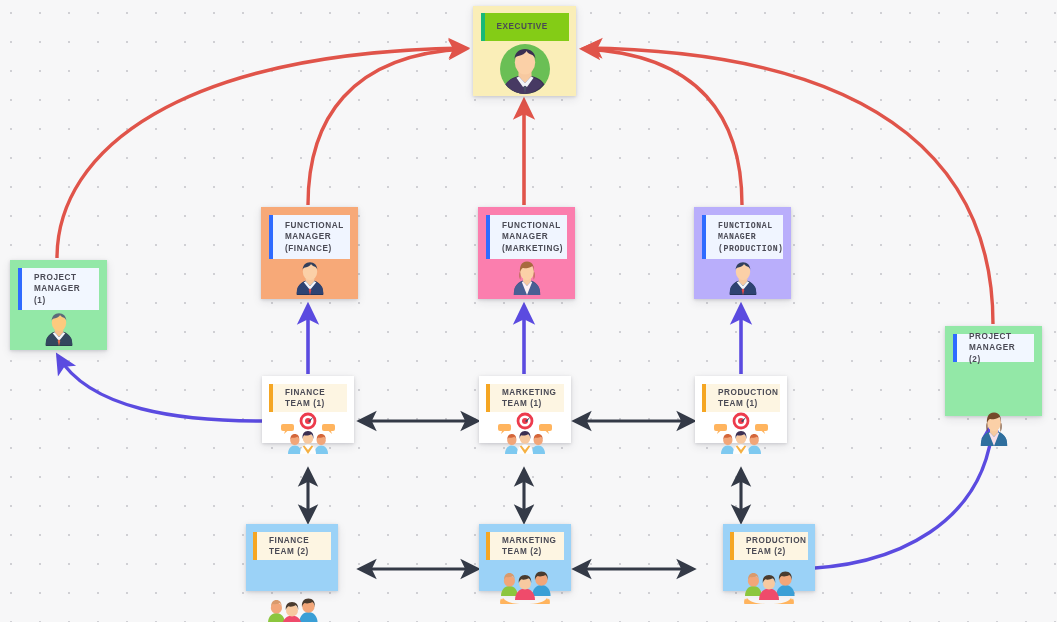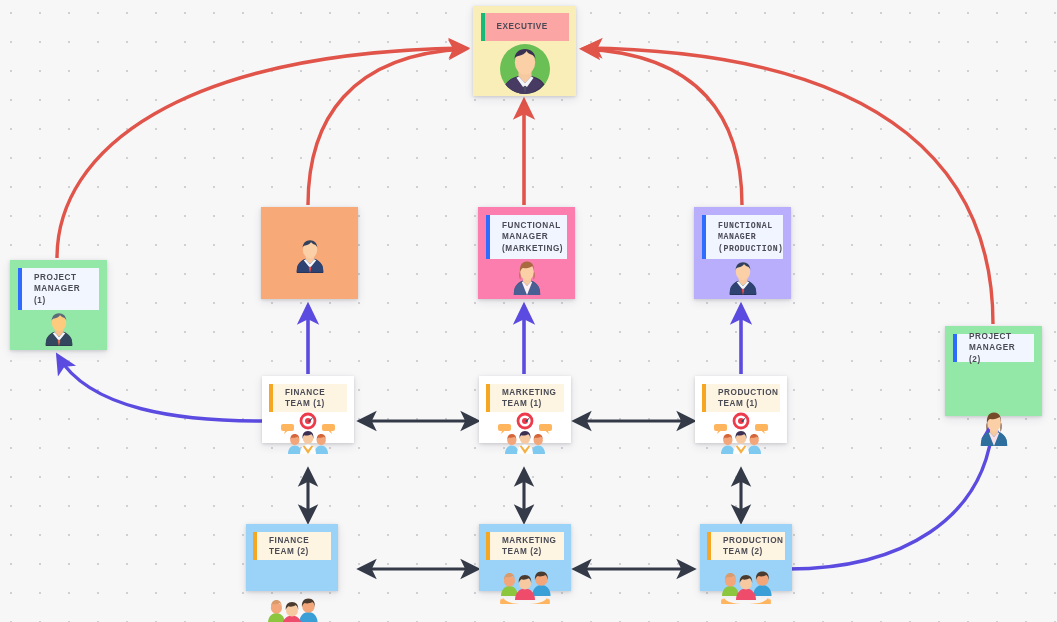--- a/index.html
+++ b/index.html
@@ -38,21 +38,21 @@
     letter-spacing:.55px;
     line-height:11.5px;
     color:#4a4a55;
     text-transform:uppercase;
   }
   .avatar{flex:1;display:flex;align-items:center;justify-content:center;width:100%;}
   .avatar svg{display:block;}
 
   
   #exec{left:473px;top:6px;width:103px;height:90px;background:#faeeb8;padding:7px 8px 0 8px;}
-  #exec .label{background:#fca5a5;border-left-color:#17b978;width:88px;}
+  #exec .label{background:#84cc16;border-left-color:#17b978;width:88px;}
 
   
   .fm{width:97px;height:92px;padding:8px 8px 0 8px;top:207px;}
   .fm .label{background:#f0f5ff;border-left-color:#2f6bff;width:100%;}
   #fm-fin{left:261px;background:#f7a978;}
   #fm-mkt{left:478px;background:#fb7eae;}
   #fm-prod{left:694px;background:#b9aefb;font-family:Liberation Mono, monospace;}
 
   
   .pm{width:97px;height:90px;padding:8px 8px 0 8px;background:#93e8a7;}
@@ -63,21 +63,21 @@
   
   .team{width:92px;height:67px;padding:8px 7px 0 7px;}
   .team .label{background:#fdf5e2;border-left-color:#f5a623;width:100%;}
   .team-r1{background:#ffffff;top:376px;}
   .team-r2{background:#9bd2f7;top:524px;}
   #t-fin1{left:262px;}
   #t-mkt1{left:479px;}
   #t-prod1{left:695px;}
   #t-fin2{left:246px;gap:27px;}
   #t-mkt2{left:479px;}
-  #t-prod2{left:700px;}
+  #t-prod2{left:723px;}
 </style>
 </head>
 <body>
 
 <div id="canvas"></div>
 
 <svg id="wires" viewBox="0 0 1057 622">
   <defs>
     <marker id="ar-red" markerWidth="7" markerHeight="7" refX="5.2" refY="3.5" orient="auto">
       <path d="M0,0.4 L6.4,3.5 L0,6.6 L1.5,3.5 Z" fill="#e0544a"></path>
@@ -132,20 +132,21 @@
       <path d="M20 33.5l6 6.5 6-6.5 6.5 3.1c2.6 1.3 4.2 3 5.3 5A25 25 0 0 1 26 51a25 25 0 0 1-19.5-9.4c1.1-2 2.7-3.7 5.3-5z" fill="#473a63"></path>
       <path d="M26 40l-6-6.5-2.6 1.3L24 44l2-1.3 2 1.3 6.6-9.2L32 33.5z" fill="#f2f4f7"></path>
       <path d="M26 42.7l1.3 1.6-1.3 7-1.3-7z" fill="#4a5268"></path>
       <ellipse cx="26" cy="19.5" rx="10.2" ry="12" fill="#fbd0a7"></ellipse>
       <path d="M15.5 17c0-7.5 4.7-11 10.5-11s10.5 3.5 10.5 11c0-3-2-4.6-4.4-5.4-2.6-.9-3.9-2.3-4.5-3.6-1.3 2.6-4.6 4.4-8.3 4.9-2.4.3-3.8 1.8-3.8 4.1z" fill="#3b2f52"></path>
     </svg>
   </div>
 </div>
 
 <div class="node fm" id="fm-fin">
+  <div class="label">FUNCTIONAL MANAGER (FINANCE)</div>
   <div class="avatar">
     <svg width="40" height="40" viewBox="0 0 40 40">
       <path d="M20 21c-6.4 0-11.6 4.2-12.7 9.8-.4 2-.6 3.7-.6 5.2h26.6c0-1.5-.2-3.2-.6-5.2C31.6 25.2 26.4 21 20 21z" fill="#25355c"></path>
       <path d="M15.7 17.5h8.6v6.3L20 27l-4.3-3.2z" fill="#f7c9a0"></path>
       <path d="M15.7 22.3L20 27l4.3-4.7 4 1.9c2 1 3.4 2.6 4.2 4.6.5 1.3.8 4 .8 6.2H6.7c0-2.2.3-4.9.8-6.2.8-2 2.2-3.6 4.2-4.6z" fill="#2e4372"></path>
       <path d="M20 27l-4.3-4.7-2 .9L20 31l6.3-7.8-2-.9z" fill="#f4f6fa"></path>
       <path d="M20 29.3l1.3 1.6-1.3 5.4-1.3-5.4z" fill="#e04b4b"></path>
       <ellipse cx="20" cy="12.8" rx="7.2" ry="8.3" fill="#fbd0a7"></ellipse>
       <path d="M12.6 11.5C12.6 6 15.9 3.2 20 3.2s7.4 2.8 7.4 8.3c0-2.1-1.4-3.3-3.1-3.9-1.8-.6-2.8-1.6-3.2-2.5-.9 1.8-3.2 3.1-5.9 3.5-1.7.2-2.6 1.3-2.6 2.9z" fill="#32405c"></path>
     </svg>

